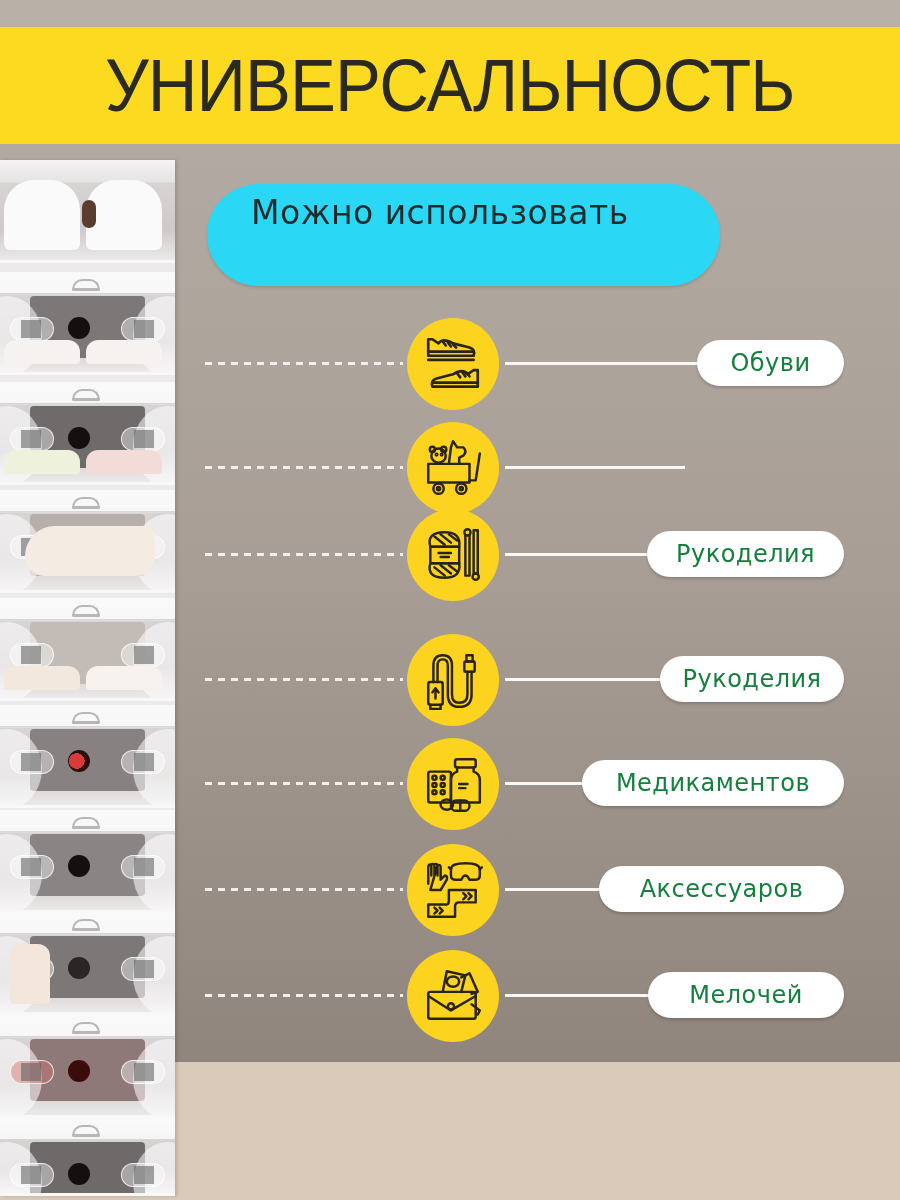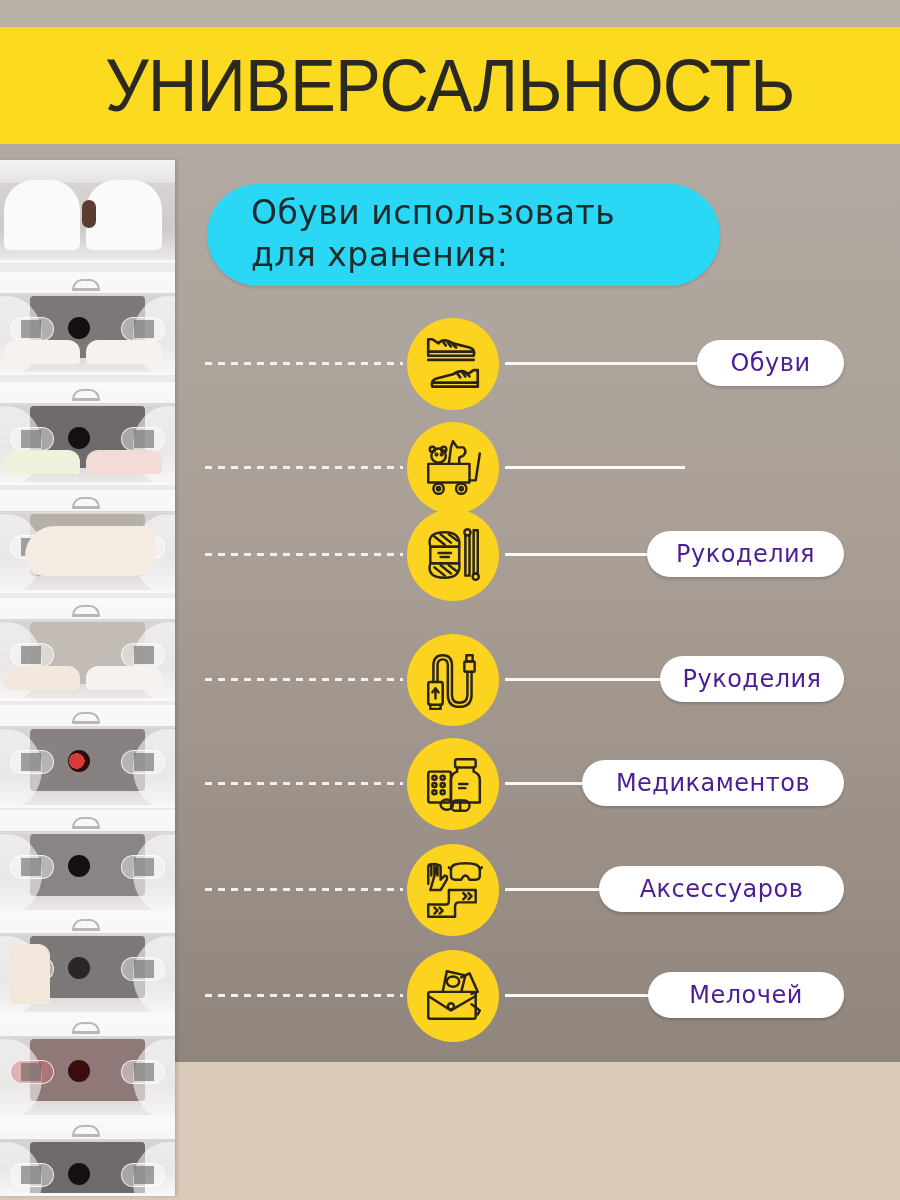--- a/index.html
+++ b/index.html
@@ -82,21 +82,21 @@
     display: flex; align-items: center; justify-content: center;
   }
   .circle svg { width: 66px; height: 66px; }
   .line { position: absolute; top: 44px; height: 3px; background: #faf8f6; }
   .pill {
     position: absolute; top: 22px; height: 46px; border-radius: 23px;
     background: #ffffff;
     box-shadow: 0 2px 3px rgba(0,0,0,0.18);
     display: flex; align-items: center; justify-content: center;
     font-family: "DejaVu Sans", sans-serif;
-    font-size: 24px; color: #4c1d95; letter-spacing: 0.5px;
+    font-size: 24px; color: #15803d; letter-spacing: 0.5px;
     padding: 0 16px;
   }
 </style>
 </head>
 <body>
 
 <div class="top-strip"></div>
 
 <div class="banner">
   <span class="banner-title">УНИВЕРСАЛЬНОСТЬ</span>
@@ -203,22 +203,21 @@
     <div class="inner" style="background:#6e6a6a;"></div>
     <div class="lobe l"></div>
       <div class="lobe r"></div>
     <div class="win l"></div>
       <div class="win r"></div>
     <div class="hole"></div>
   </div>
 </div>
 
 <div class="intro-pill">
-  <span class="intro-line">Обуви использовать</span>
-  <span class="intro-line">для хранения:</span>
+  <span class="intro-line">Можно использовать</span>
 </div>
 
 <div class="row" style="top:318px;">
   <div class="dots"></div>
   <div class="circle">
     <svg viewBox="0 0 64 64" fill="none" stroke="#2a2418" stroke-width="2.6" stroke-linejoin="round" stroke-linecap="round">
       <path d="M8 8 L8 24 L52 24 Q54 18 48 16 L32 12 Q22 6 18 12 L12 8 Z"></path>
       <path d="M8 20 L52 20"></path>
       <path d="M8 28 L52 28"></path>
       <path d="M22 10 l3 4 M27 11 l3 4 M32 13 l3 3"></path>

